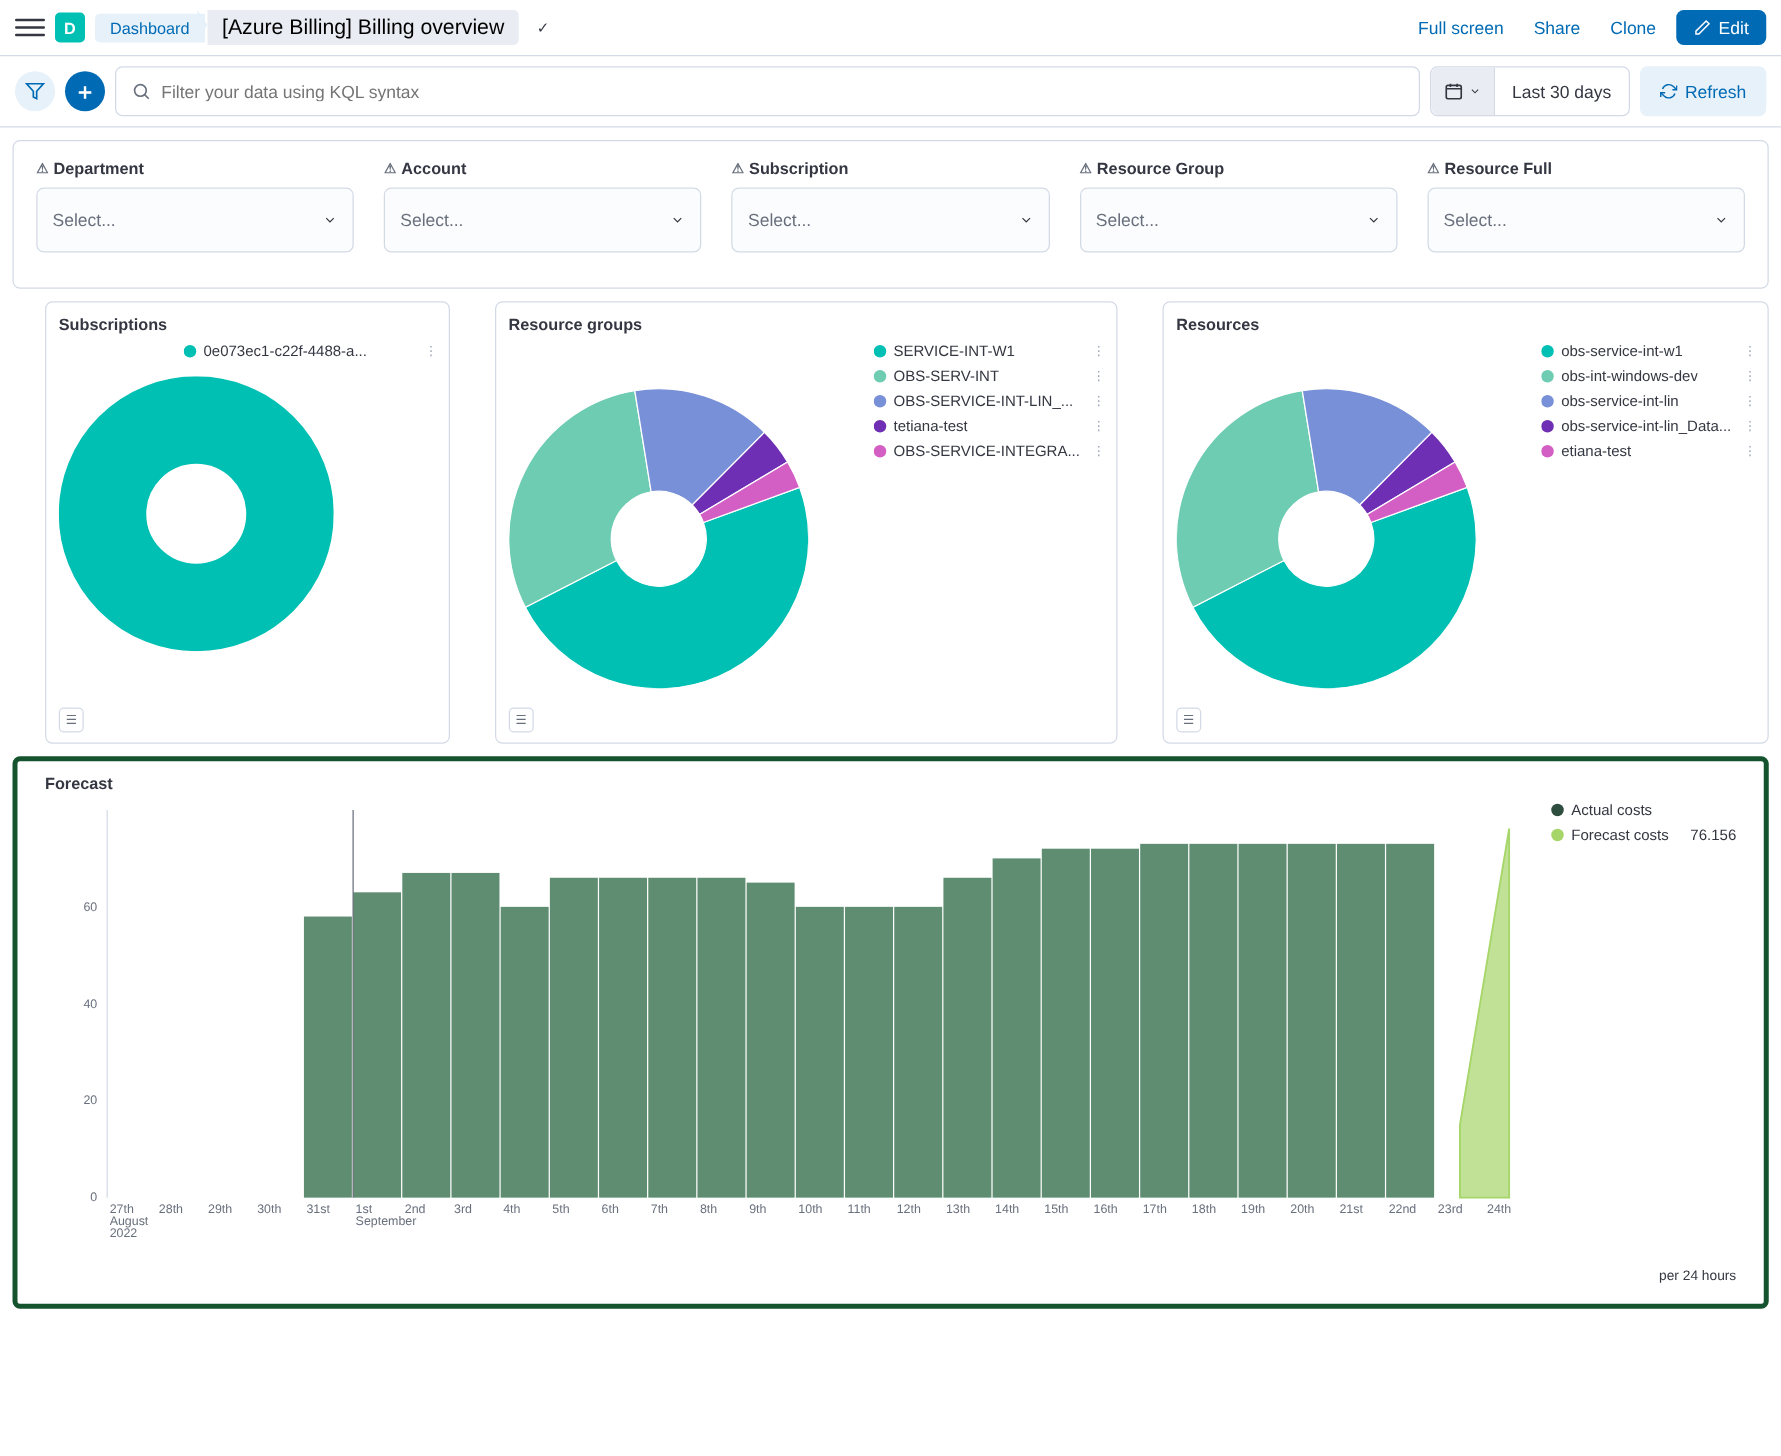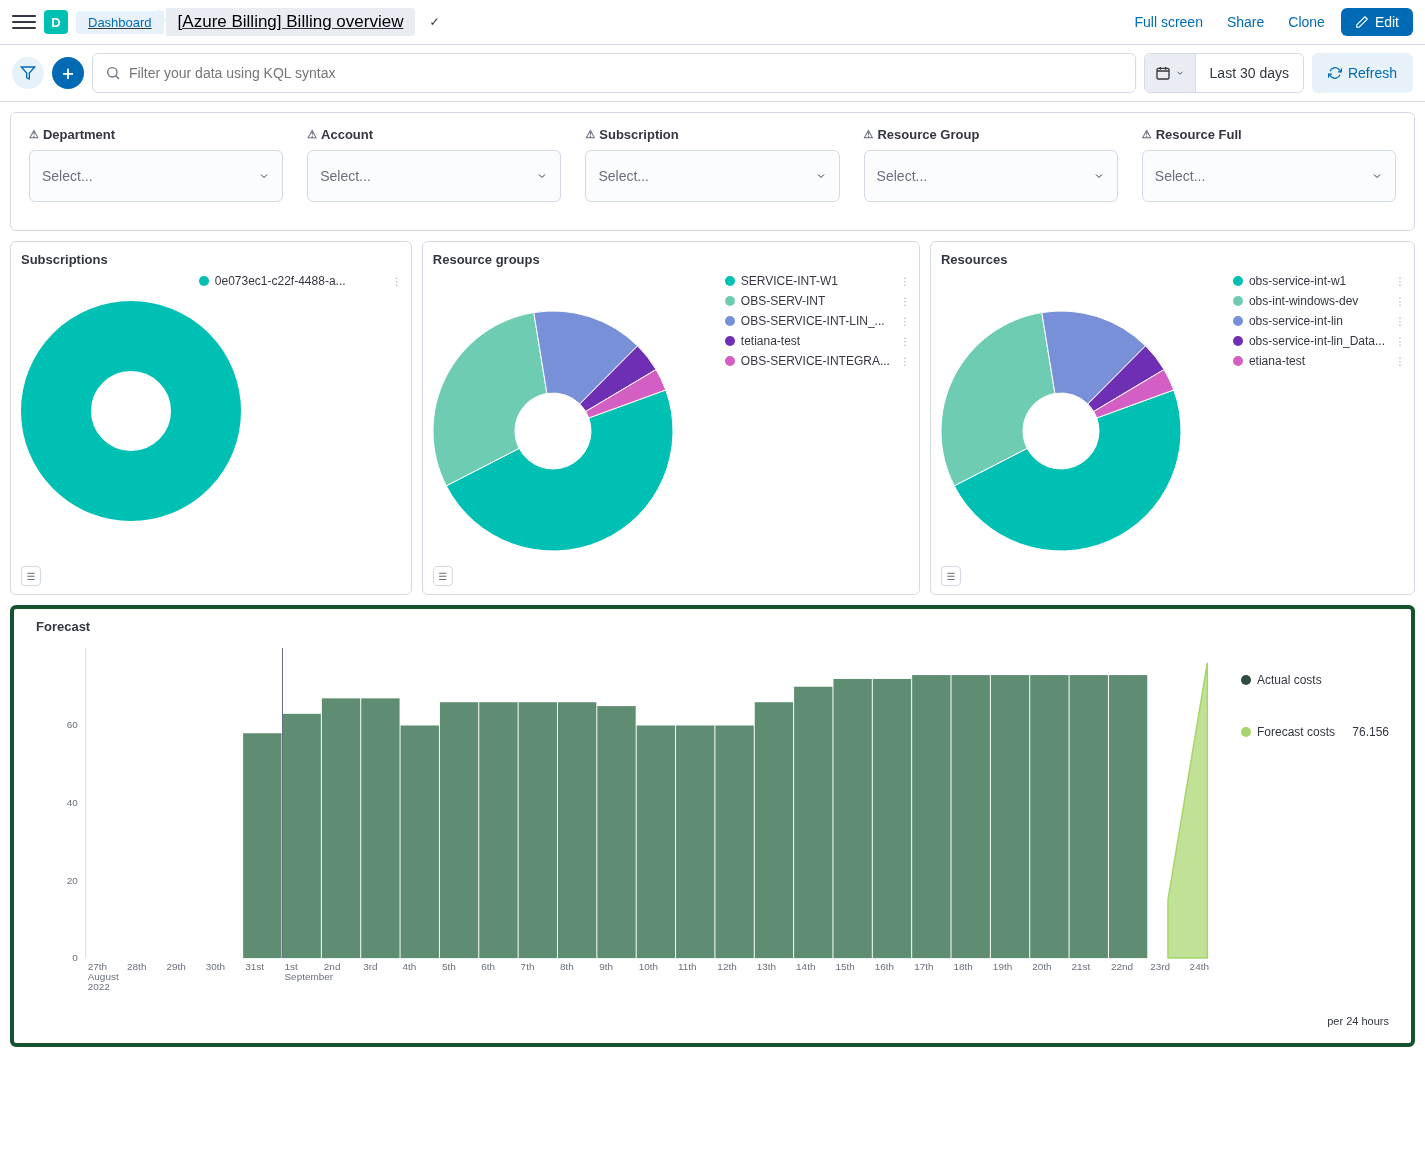--- a/index.html
+++ b/index.html
@@ -1,21 +1,21 @@
 <!DOCTYPE html>
 <html><head>
 <meta charset="utf-8">
 <style>
 * { box-sizing: border-box; margin: 0; padding: 0; }
 body { font-family: -apple-system, BlinkMacSystemFont, "Segoe UI", Helvetica, Arial, sans-serif; font-size: 12px; color: #343741; background: #fff; width: 1425px; }
 .topbar { display: flex; align-items: center; padding: 8px 12px; border-bottom: 1px solid #d3dae6; gap: 8px; }
 .hamburger { width: 24px; height: 24px; display: flex; flex-direction: column; justify-content: center; gap: 4px; cursor: pointer; }
 .hamburger span { height: 2px; background: #343741; border-radius: 1px; }
 .logo { width: 24px; height: 24px; background: #00bfb3; border-radius: 4px; color: #fff; display: flex; align-items: center; justify-content: center; font-weight: 700; font-size: 13px; }
-.bc-section { display: flex; align-items: center; text-decoration: underline; }
+.bc-section { display: flex; align-items: center; }
 .bc-root { background: #e6f1fa; color: #006bb4; padding: 4px 12px; border-radius: 4px 0 0 4px; font-size: 13px; font-weight: 500; cursor: pointer; }
 .bc-leaf { background: #e9edf3; color: #000000; padding: 4px 12px; border-radius: 0 4px 4px 0; font-size: 17px; font-weight: 500; margin-left: 2px; position: relative; }
 .bc-leaf::before { content: ""; position: absolute; left: -8px; top: 0; bottom: 0; width: 0; height: 0; border-top: 12px solid transparent; border-bottom: 12px solid transparent; border-left: 8px solid #e6f1fa; }
 .check { margin-left: 6px; color: #343741; }
 .topbar-spacer { flex: 1; }
 .top-link { color: #006bb4; font-size: 14px; font-weight: 500; padding: 4px 8px; text-decoration: none; cursor: pointer; }
 .edit-btn { background: #006bb4; color: #fff; border: none; border-radius: 6px; padding: 6px 14px; font-size: 14px; font-weight: 500; display: flex; align-items: center; gap: 6px; cursor: pointer; }
 .filterbar { display: flex; align-items: center; padding: 8px 12px; gap: 8px; border-bottom: 1px solid #d3dae6; }
 .circle-btn { width: 32px; height: 32px; border-radius: 16px; display: flex; align-items: center; justify-content: center; cursor: pointer; }
 .circle-btn.light { background: #e6f1fa; color: #006bb4; }
@@ -25,34 +25,34 @@
 .dt-picker { border: 1px solid #d3dae6; border-radius: 6px; height: 40px; display: flex; align-items: center; }
 .dt-cal { background: #e9edf3; padding: 0 10px; height: 100%; display: flex; align-items: center; gap: 4px; border-radius: 6px 0 0 6px; border-right: 1px solid #d3dae6; }
 .dt-text { padding: 0 14px; font-size: 14px; }
 .refresh-btn { background: #e6f1fa; color: #006bb4; border: none; border-radius: 6px; height: 40px; padding: 0 16px; font-size: 14px; font-weight: 500; display: flex; align-items: center; gap: 6px; cursor: pointer; }
 .filters-panel { margin: 10px; border: 1px solid #d3dae6; border-radius: 6px; padding: 14px 18px 28px; display: flex; gap: 24px; }
 .filter-col { flex: 1; }
 .filter-label { font-size: 13px; font-weight: 600; margin-bottom: 8px; display: flex; align-items: center; gap: 4px; }
 .filter-label::before { content: "⚠"; font-size: 11px; color: #69707d; }
 .select { border: 1px solid #d3dae6; border-radius: 6px; background: #fbfcfd; height: 52px; display: flex; align-items: center; justify-content: space-between; padding: 0 12px; color: #69707d; font-size: 14px; cursor: pointer; }
 .panels-row { display: flex; gap: 10px; padding: 0 10px; }
-.panel { flex: 1; border: 1px solid #d3dae6; border-radius: 6px; padding: 10px; position: relative; }
+.panel { flex: 1; border: 1px solid #d3dae6; border-radius: 6px; padding: 10px; position: relative; margin-left: 26px; }
 .panel-title { font-size: 13px; font-weight: 700; margin-bottom: 4px; }
 .panel-body { display: flex; gap: 44px; }
 .donut-wrap { flex-shrink: 0; }
 .legend { flex: 1; padding-left: 8px; }
 .legend-item { display: flex; align-items: center; gap: 6px; font-size: 12px; padding: 3px 0; white-space: nowrap; overflow: hidden; text-overflow: ellipsis; }
 .legend-item .dots { margin-left: auto; color: #98a2b3; cursor: pointer; letter-spacing: -1px; font-size: 10px; padding-left: 4px; }
 .swatch { width: 10px; height: 10px; border-radius: 50%; flex-shrink: 0; }
 .table-icon { position: absolute; bottom: 8px; left: 10px; width: 20px; height: 20px; border: 1px solid #d3dae6; border-radius: 4px; display: flex; align-items: center; justify-content: center; font-size: 10px; color: #69707d; cursor: pointer; }
 .forecast-panel { margin: 10px; border: 4px solid #14532d; border-radius: 6px; padding: 10px 22px 16px; }
 .forecast-body { display: flex; }
 .bar-chart { flex: 1; }
 .forecast-legend { width: 160px; padding-left: 12px; }
-.forecast-legend .row { display: flex; align-items: center; gap: 6px; font-size: 12px; padding: 3px 0; margin-top: 32px; }
+.forecast-legend .row { display: flex; align-items: center; gap: 6px; font-size: 12px; padding: 3px 0; }
 .forecast-legend .val { margin-left: auto; }
 .axis-text { font-size: 10px; fill: #69707d; }
 .xlabel { text-align: right; font-size: 11px; color: #343741; margin-top: 6px; }
 </style>
 </head>
 <body>
 
 <div class="topbar">
   <div class="hamburger">
       <span></span>

